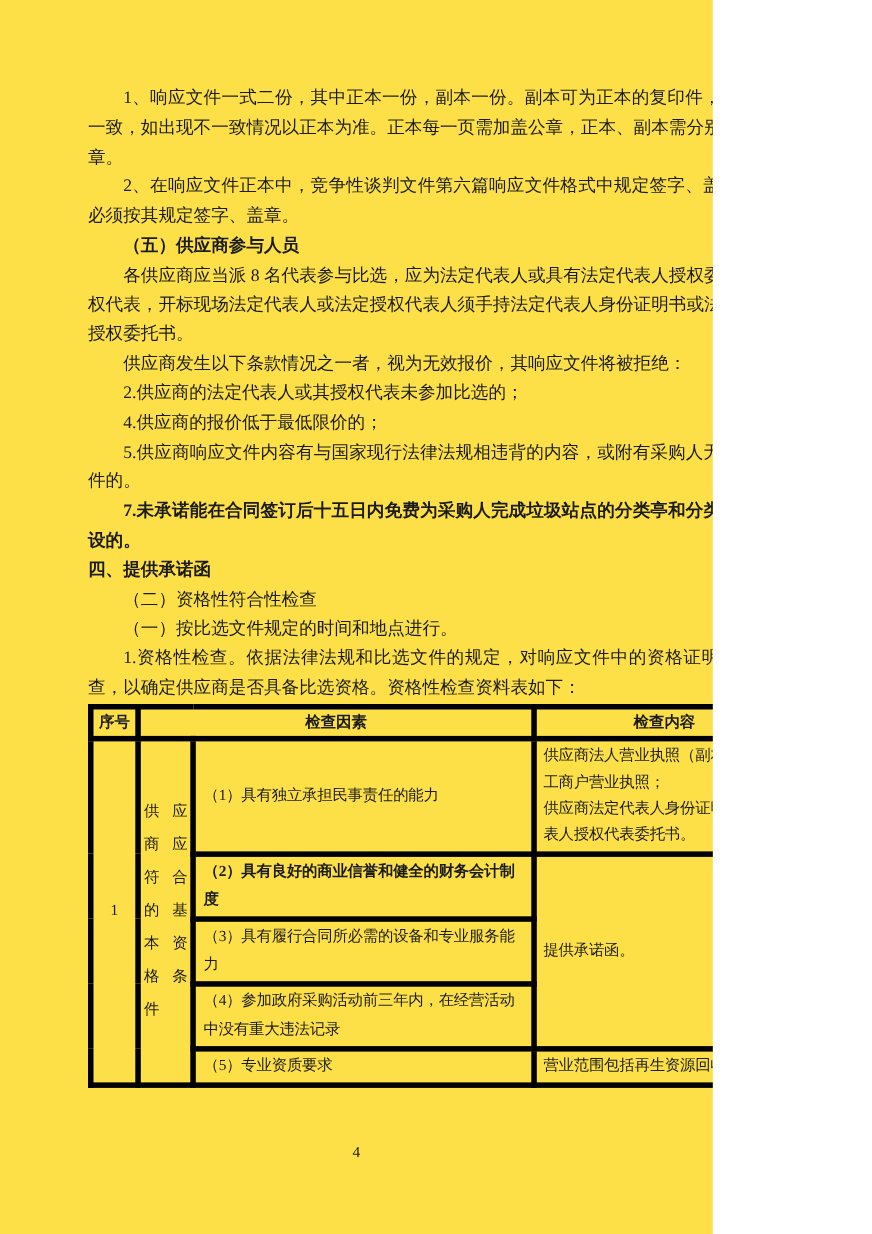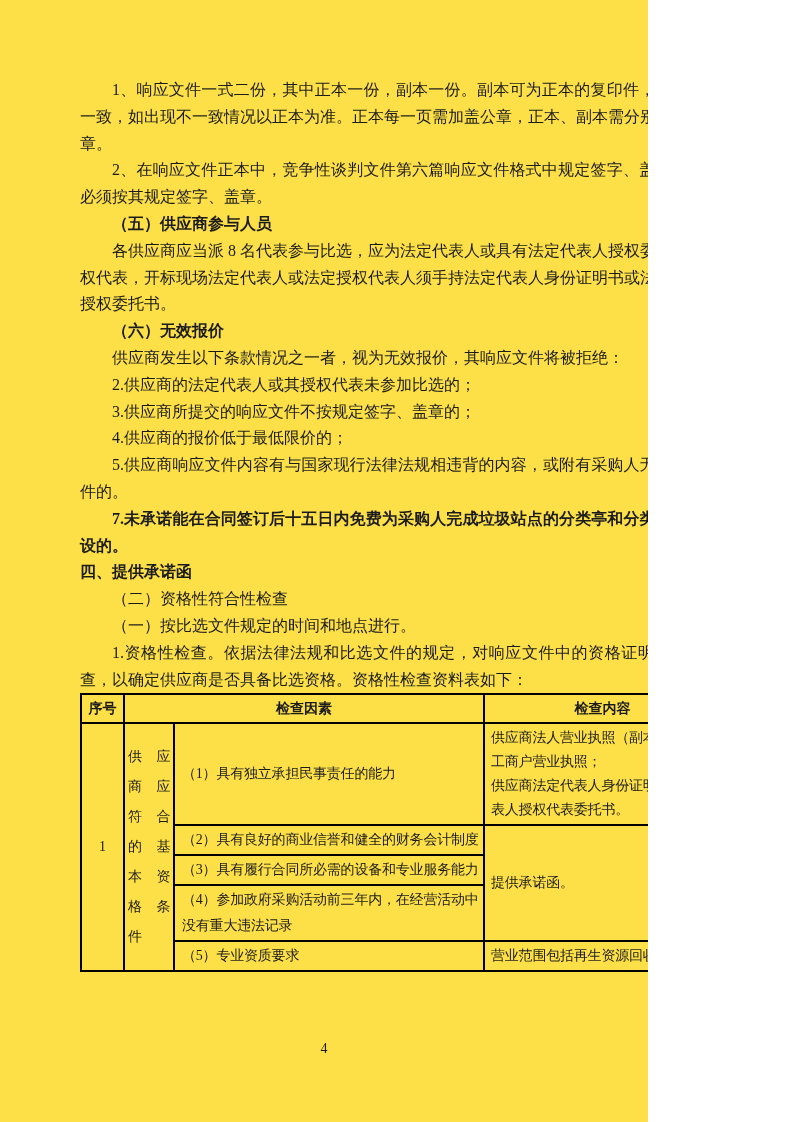--- a/index.html
+++ b/index.html
@@ -35,21 +35,21 @@
   .flush { text-indent: 0; }
 
   table.check {
     border-collapse: collapse;
     table-layout: fixed;
     width: 640px;
     font-size: 14px;
     color: #1b1b1b;
   }
   .check td {
-    border: 2px solid #000000;
+    border: 5px solid #000000;
     padding: 1px 5px;
     vertical-align: middle;
     letter-spacing: -0.2px;
     overflow: hidden;
   }
   .check td.th {
     font-weight: 700;
     text-align: center;
     height: 29px;
     padding: 2px;
@@ -69,21 +69,21 @@
   }
   .check td.factor {
     line-height: 26px;
     padding: 1px 4px 1px 7px;
   }
   .check td.content {
     line-height: 24px;
     padding: 2px 4px 2px 6px;
   }
   .check tr.r1 td.factor  { height: 97px; }
-  .check tr.r2 td.factor  { height: 28px; }
+  .check tr.r2 td.factor  { height: 28px; font-weight: bold; }
   .check tr.r3 td.factor  { height: 27px; }
   .check tr.r4 td.factor  { height: 52px; }
   .check tr.r5 td.factor  { height: 28px; }
   .check .cell-line { margin: 0; }
   .check { border-bottom: 1.5px solid #222; }
 
   .pageno {
     position: absolute;
     left: 0;
     top: 1041px;
@@ -98,24 +98,22 @@
 
 <div class="page">
   <div class="doc">
 
     <p class="para">1、响应文件一式二份，其中正本一份，副本一份。副本可为正本的复印件，应与正本一致，如出现不一致情况以正本为准。正本每一页需加盖公章，正本、副本需分别加盖骑缝章。</p>
     <p class="para">2、在响应文件正本中，竞争性谈判文件第六篇响应文件格式中规定签字、盖章的地方必须按其规定签字、盖章。</p>
 
     <p class="para bold">（五）供应商参与人员</p>
     <p class="para">各供应商应当派 8 名代表参与比选，应为法定代表人或具有法定代表人授权委托书的授权代表，开标现场法定代表人或法定授权代表人须手持法定代表人身份证明书或法定代表人授权委托书。</p>
 
-    <p class="para bold">（六）无效报价</p>
     <p class="para">供应商发生以下条款情况之一者，视为无效报价，其响应文件将被拒绝：</p>
     <p class="para">2.供应商的法定代表人或其授权代表未参加比选的；</p>
-    <p class="para">3.供应商所提交的响应文件不按规定签字、盖章的；</p>
     <p class="para">4.供应商的报价低于最低限价的；</p>
     <p class="para">5.供应商响应文件内容有与国家现行法律法规相违背的内容，或附有采购人无法接受条件的。</p>
     <p class="para bold">7.未承诺能在合同签订后十五日内免费为采购人完成垃圾站点的分类亭和分类点雨棚建设的。</p>
 
     <p class="para bold flush">四、提供承诺函</p>
     <p class="para">（二）资格性符合性检查</p>
     <p class="para">（一）按比选文件规定的时间和地点进行。</p>
     <p class="para">1.资格性检查。依据法律法规和比选文件的规定，对响应文件中的资格证明等进行审查，以确定供应商是否具备比选资格。资格性检查资料表如下：</p>
 
     <table class="check">

